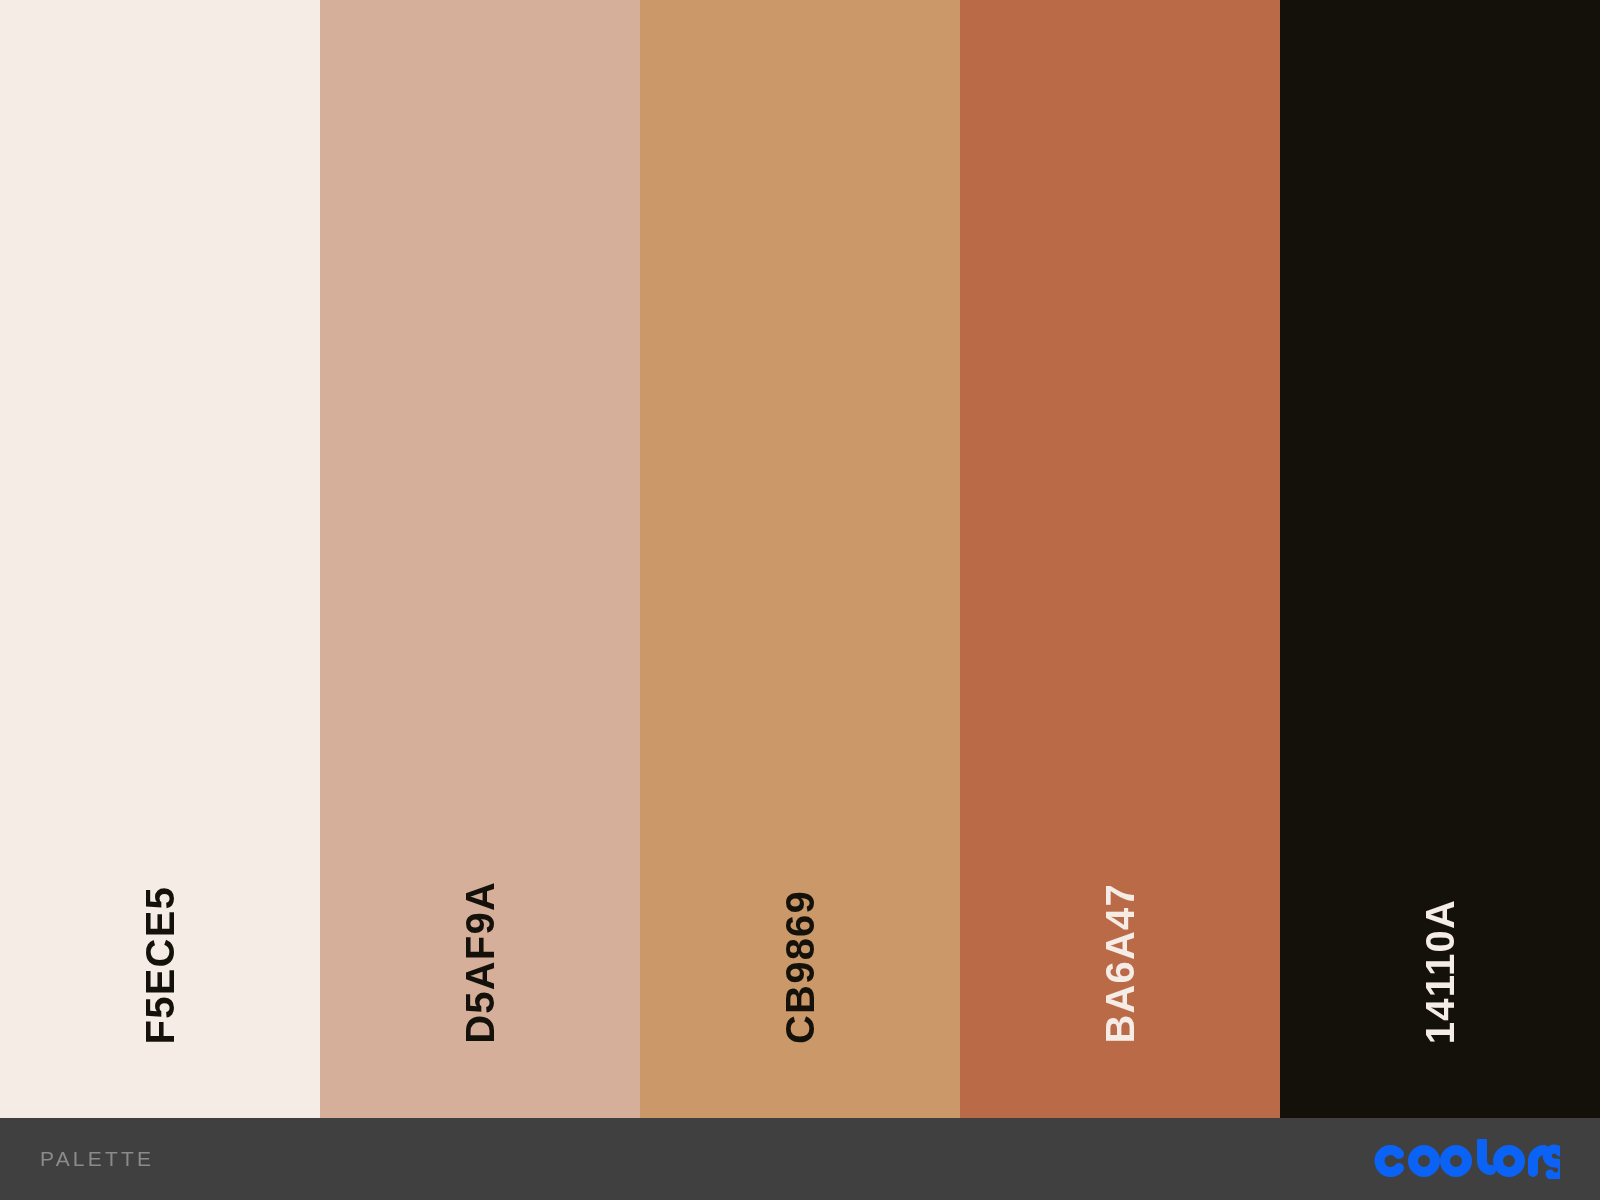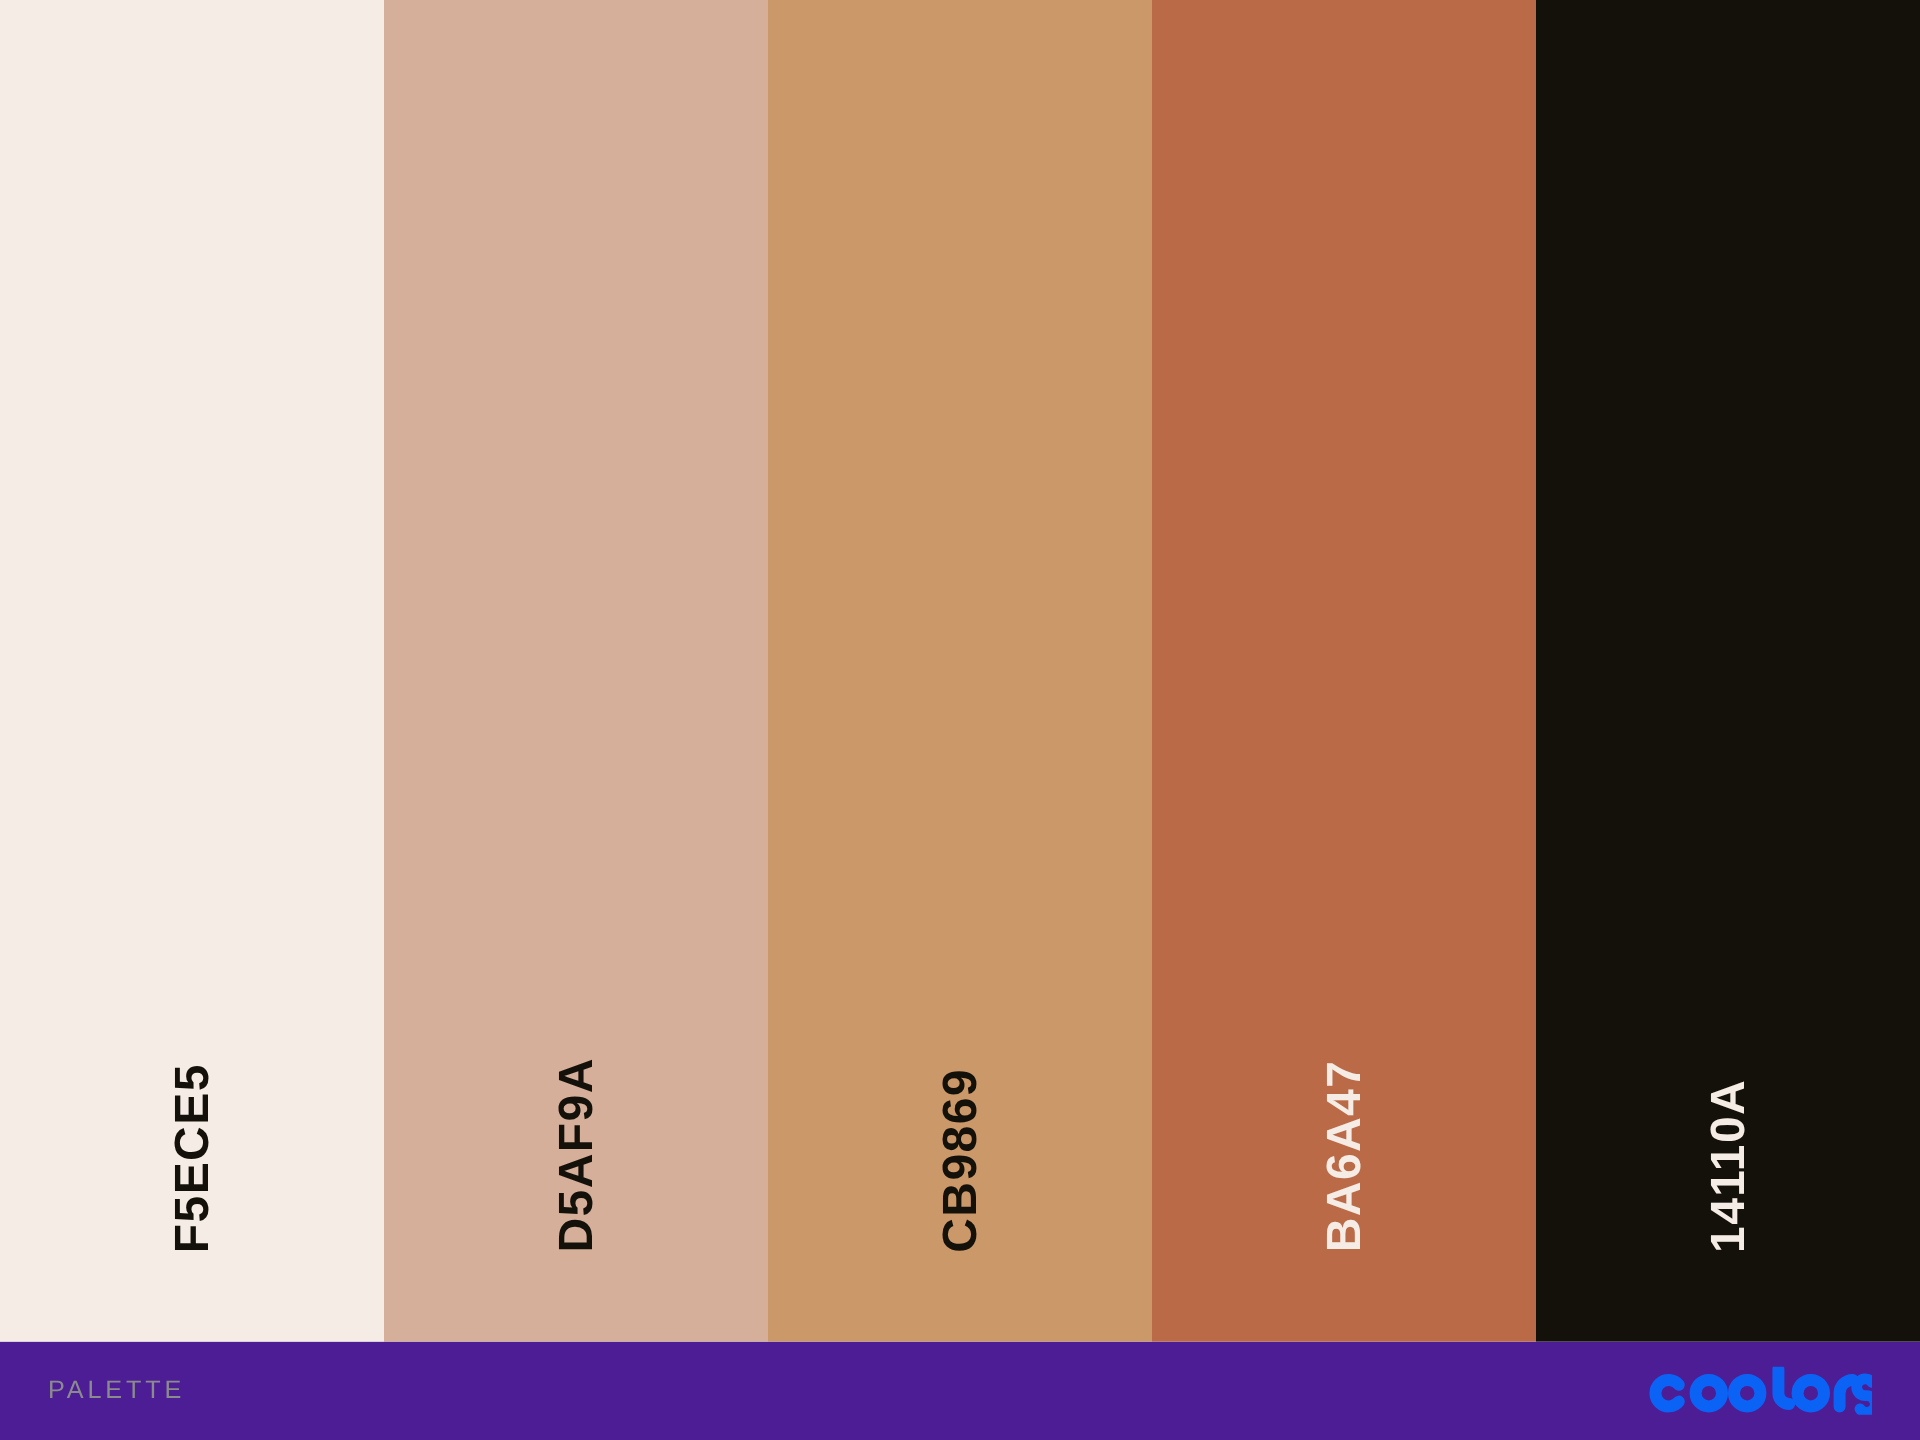--- a/index.html
+++ b/index.html
@@ -47,21 +47,21 @@
     letter-spacing:1.2px;
     line-height:1;
     white-space:nowrap;
     font-family:"Liberation Sans","DejaVu Sans",sans-serif;
   }
 
   
   #footer {
     flex:1 1 auto;
     width:100%;
-    background:#4c1d95;
+    background:#404040;
     display:flex;
     align-items:center;
     justify-content:space-between;
     padding:0 40px;
   }
   #footer-title {
     font-size:21px;
     letter-spacing:3.2px;
     color:#8b8b8e;
     font-weight:400;

